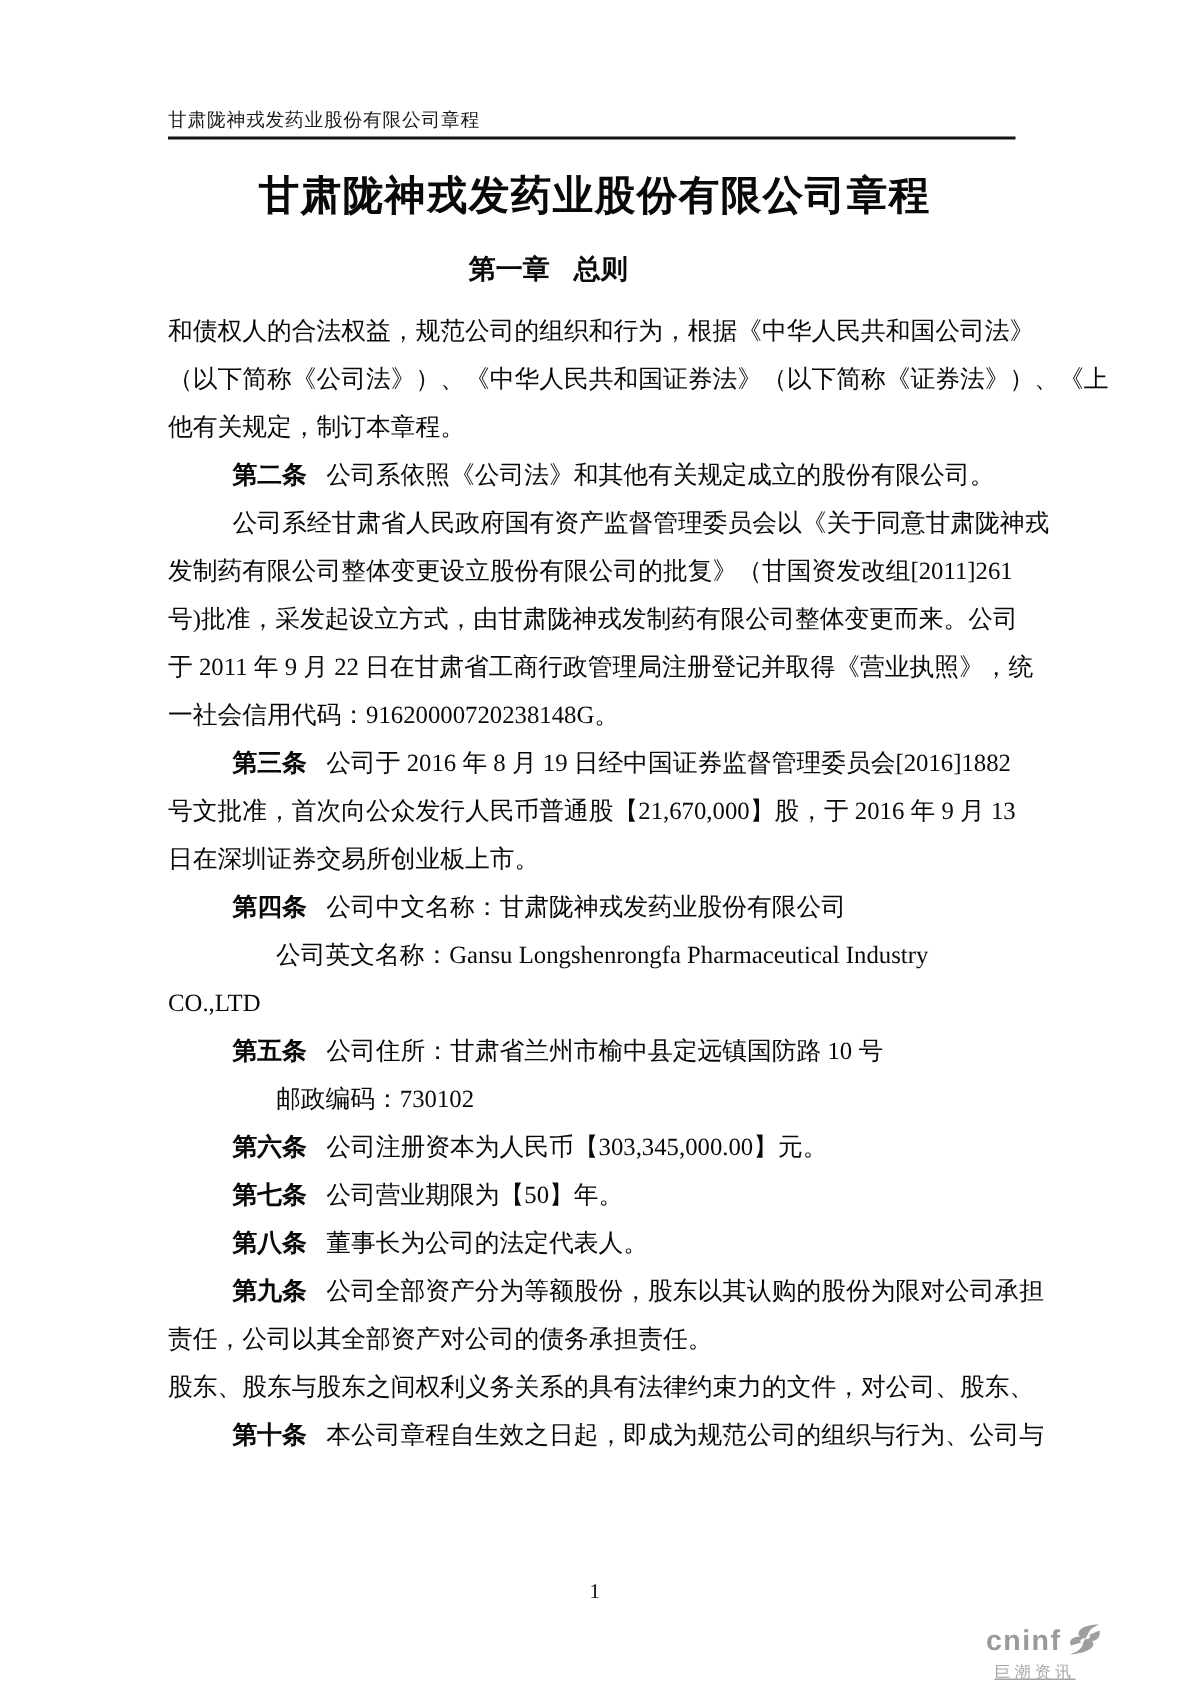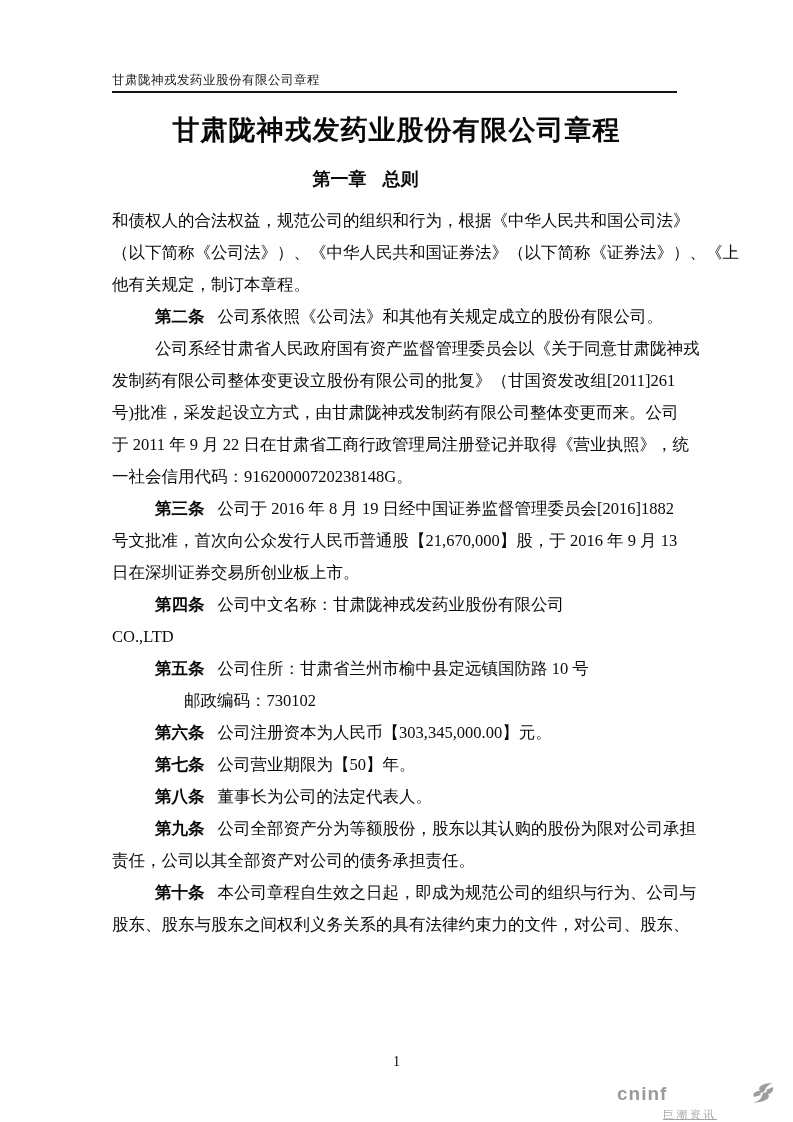--- a/index.html
+++ b/index.html
@@ -40,21 +40,21 @@
   .page-number{
     position:absolute;left:0;top:1036px;width:793px;
     text-align:center;font-size:14px;
   }
   .cninf-logo{
     position:absolute;right:6px;top:1064px;width:170px;
     color:#9e9e9e;text-align:center;
     font-family:"Liberation Sans","DejaVu Sans",sans-serif;
     line-height:1.1;
   }
-  .cninf-row{display:flex;align-items:center;justify-content:space-between;padding-right:12px;}
+  .cninf-row{display:flex;align-items:center;justify-content:center;padding-right:12px;}
   .cninf-word{font-size:19px;font-weight:bold;letter-spacing:1px;color:#9a9a9a;}
   .cninf-swirl{margin-left:3px;}
   .cninf-cn{font-size:10.5px;letter-spacing:3px;color:#a5a5a5;margin-top:1px;padding-right:24px;text-decoration:underline;}
   .cninf-url{font-size:11px;color:#9a9a9a;margin-top:3px;padding-right:4px;}
 </style>
 </head>
 <body>
 
 <div class="page">
 
@@ -81,36 +81,37 @@
     <div class="line">发制药有限公司整体变更设立股份有限公司的批复》（甘国资发改组[2011]261</div>
     <div class="line">号)批准，采发起设立方式，由甘肃陇神戎发制药有限公司整体变更而来。公司</div>
     <div class="line">于 2011 年 9 月 22 日在甘肃省工商行政管理局注册登记并取得《营业执照》，统</div>
     <div class="line">一社会信用代码：91620000720238148G。</div>
 
     <div class="line first"><span class="art-label">第三条</span><span>公司于 2016 年 8 月 19 日经中国证券监督管理委员会[2016]1882</span></div>
     <div class="line">号文批准，首次向公众发行人民币普通股【21,670,000】股，于 2016 年 9 月 13</div>
     <div class="line">日在深圳证券交易所创业板上市。</div>
 
     <div class="line first"><span class="art-label">第四条</span><span>公司中文名称：甘肃陇神戎发药业股份有限公司</span></div>
+    <div class="line cont2">公司英文名称：Gansu Longshenrongfa Pharmaceutical Industry</div>
     <div class="line">CO.,LTD</div>
 
     <div class="line first"><span class="art-label">第五条</span><span>公司住所：甘肃省兰州市榆中县定远镇国防路 10 号</span></div>
     <div class="line cont2">邮政编码：730102</div>
 
     <div class="line first"><span class="art-label">第六条</span><span>公司注册资本为人民币【303,345,000.00】元。</span></div>
 
     <div class="line first"><span class="art-label">第七条</span><span>公司营业期限为【50】年。</span></div>
 
     <div class="line first"><span class="art-label">第八条</span><span>董事长为公司的法定代表人。</span></div>
 
     <div class="line first"><span class="art-label">第九条</span><span>公司全部资产分为等额股份，股东以其认购的股份为限对公司承担</span></div>
     <div class="line">责任，公司以其全部资产对公司的债务承担责任。</div>
 
+    <div class="line">股东、股东与股东之间权利义务关系的具有法律约束力的文件，对公司、股东、</div>
     <div class="line first"><span class="art-label">第十条</span><span>本公司章程自生效之日起，即成为规范公司的组织与行为、公司与</span></div>
-    <div class="line">股东、股东与股东之间权利义务关系的具有法律约束力的文件，对公司、股东、</div>
 
   </div>
 
   <div class="page-number">1</div>
 
   <div class="cninf-logo">
     <div class="cninf-row">
       <span class="cninf-word">cninf</span>
       <span class="cninf-swirl">
         <svg width="24" height="22" viewBox="0 0 24 22">

